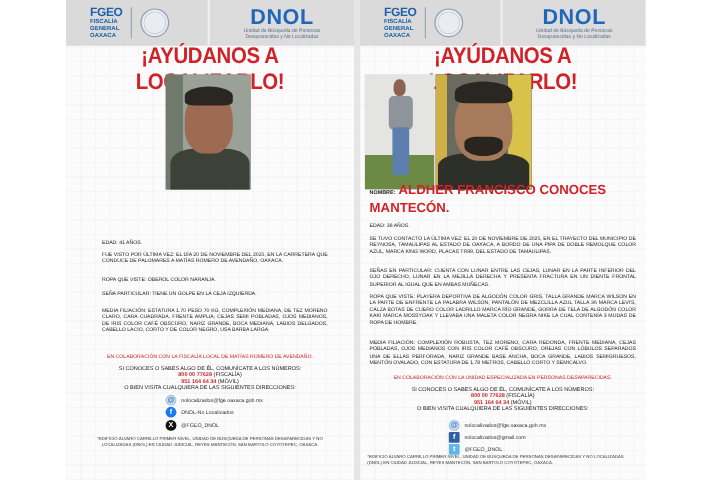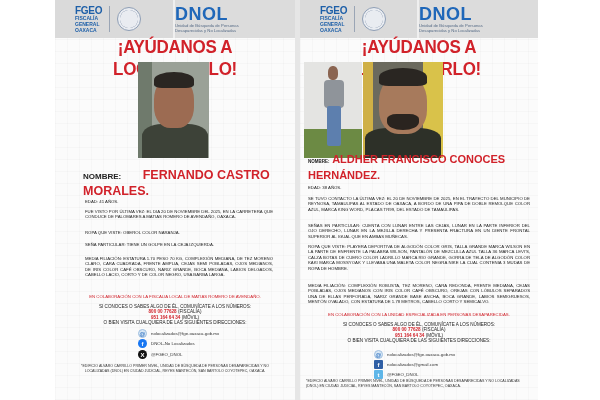--- a/index.html
+++ b/index.html
@@ -16,21 +16,21 @@
   .poster.right { left: 300px; width: 238px; }
   .divider { position: absolute; left: 295px; top: 0; width: 5px; height: 400px; background: #e6e6e6; }
 
   .header { position: absolute; top: 0; left: 0; right: 0; height: 38px; background: #d9d9d9; display: flex; }
   .hdr-fgeo { width: 50%; display: flex; align-items: center; padding-left: 20px; gap: 4px; background: #dadada; border-right: 2px solid #efefef; }
   .fgeo-text { display: flex; flex-direction: column; line-height: 6px; }
   .fgeo-text .big { font-family: "Liberation Sans", sans-serif; font-weight: bold; font-size: 10px; color: #1d5fa8; letter-spacing: -0.3px; line-height: 9px; }
   .fgeo-text .sm { font-family: "Liberation Sans", sans-serif; font-weight: bold; font-size: 5px; color: #1d5fa8; }
   .fgeo-sep { width: 1px; height: 26px; background: #9aa5b5; margin: 0 3px; }
   .seal { width: 24px; height: 24px; border-radius: 50%; border: 1px solid #8f9fb6; background: radial-gradient(circle, #e9ecf1 0 55%, #c9d0db 56% 60%, #e9ecf1 61%); }
-  .hdr-dnol { width: 50%; display: flex; flex-direction: column; align-items: flex-start; justify-content: center; background: #dcdcdc; }
+  .hdr-dnol { width: 50%; display: flex; flex-direction: column; align-items: center; justify-content: center; background: #dcdcdc; }
   .dnol-title { font-family: "Liberation Sans", sans-serif; font-weight: bold; font-size: 18px; color: #1f67b9; line-height: 18px; letter-spacing: 0.5px; }
   .dnol-sub { font-family: "Liberation Sans", sans-serif; font-size: 4.2px; color: #566b86; text-align: center; line-height: 5px; }
 
   .headline { position: absolute; top: 38px; left: 0; right: 0; text-align: center; font-family: "Liberation Sans", sans-serif; font-weight: bold; font-size: 17px; color: #d1222a; letter-spacing: -0.3px; transform: scaleY(1.1); }
 
   .photo { position: absolute; background: #7b7b6e; overflow: hidden; }
   .photo .bg { position: absolute; inset: 0; }
   .photo .head { position: absolute; border-radius: 45% 45% 40% 40%; }
   .photo .hair { position: absolute; border-radius: 50% 50% 20% 20%; background: #2a2622; }
   .photo .body { position: absolute; border-radius: 30% 30% 0 0; }
@@ -77,25 +77,20 @@
 
     <div class="headline">¡AYÚDANOS A LOCALIZARLO!</div>
 
     <div class="photo" style="left:83px; top:62px; width:71px; height:96px; background:#8b9187;">
       <div class="bg" style="background:linear-gradient(90deg,#6f7a6c 0 20%,#9aa197 20% 100%);"></div>
       <div class="body" style="left:4px; top:62px; width:66px; height:40px; background:#3d4238;"></div>
       <div class="head" style="left:16px; top:14px; width:40px; height:52px; background:#9c6b52;"></div>
       <div class="hair" style="left:16px; top:10px; width:40px; height:16px;"></div>
     </div>
 
-    <div class="name-row" style="left:28px; top:168px; width:190px; font-size:12.5px; line-height:14px;">
-      <span class="name-label">NOMBRE:</span>
-      <span style="margin-left:18px;">FERNANDO CASTRO</span><br>
-      <span>MORALES.</span>
-    </div>
 
     <div class="txt" style="left:30px; top:199px; width:188px;">EDAD: 41 AÑOS.</div>
     <div class="txt" style="left:30px; top:209px; width:188px;">FUE VISTO POR ÚLTIMA VEZ: EL DÍA 20 DE NOVIEMBRE DEL 2025, EN LA CARRETERA QUE CONDUCE DE PALOMARES A MATÍAS ROMERO DE AVENDAÑO, OAXACA.</div>
     <div class="txt" style="left:30px; top:230px; width:188px;">ROPA QUE VISTE: OBEROL COLOR NARANJA.</div>
     <div class="txt" style="left:30px; top:242px; width:188px;">SEÑA PARTICULAR: TIENE UN GOLPE EN LA CEJA IZQUIERDA.</div>
     <div class="txt" style="left:30px; top:256px; width:188px;">MEDIA FILIACIÓN: ESTATURA 1.70 PESO 70 KG, COMPLEXIÓN MEDIANA, DE TEZ MORENO CLARO, CARA CUADRADA, FRENTE AMPLIA, CEJAS SEMI POBLADAS, OJOS MEDIANOS, DE IRIS COLOR CAFÉ OBSCURO, NARIZ GRANDE, BOCA MEDIANA, LABIOS DELGADOS, CABELLO LACIO, CORTO Y DE COLOR NEGRO, USA BARBA LARGA.</div>
     <div class="txt red center" style="left:20px; top:294px; width:200px;">EN COLABORACIÓN CON LA FISCALÍA LOCAL DE MATÍAS ROMERO DE AVENDAÑO.</div>
 
     <div class="contact" style="left:20px; top:304px; width:200px;">
       <div>SI CONOCES O SABES ALGO DE ÉL, COMUNÍCATE A LOS NÚMEROS:</div>
@@ -153,21 +148,21 @@
       <div class="bg" style="background:linear-gradient(90deg,#cfb046 0 12%,#6b6a5e 12% 75%,#d9c24a 75% 100%);"></div>
       <div class="body" style="left:2px; top:66px; width:76px; height:34px; background:#2d3028;"></div>
       <div class="head" style="left:16px; top:12px; width:48px; height:60px; background:#a77a5c;"></div>
       <div class="hair" style="left:16px; top:6px; width:48px; height:18px;"></div>
       <div class="head" style="left:24px; top:52px; width:32px; height:16px; background:#2a241f; border-radius:30% 30% 50% 50%;"></div>
     </div>
 
     <div class="name-row" style="left:8px; top:153px; width:225px; font-size:11px; line-height:12.5px;">
       <span class="name-label" style="font-size:4.5px;">NOMBRE:</span>
       <span>ALDHER FRANCISCO CONOCES</span><br>
-      <span>HERNÁNDEZ.</span>
+      <span>MANTECÓN.</span>
     </div>
 
     <div class="txt" style="left:8px; top:185px; width:222px;">EDAD: 38 AÑOS.</div>
     <div class="txt" style="left:8px; top:196px; width:222px;">SE TUVO CONTACTO LA ÚLTIMA VEZ: EL 20 DE NOVIEMBRE DE 2025, EN EL TRAYECTO DEL MUNICIPIO DE REYNOSA, TAMAULIPAS AL ESTADO DE OAXACA, A BORDO DE UNA PIPA DE DOBLE REMOLQUE COLOR AZUL, MARCA KING WORD, PLACAS TR99, DEL ESTADO DE TAMAULIPAS.</div>
     <div class="txt" style="left:8px; top:223px; width:222px;">SEÑAS EN PARTICULAR: CUENTA CON LUNAR ENTRE LAS CEJAS, LUNAR EN LA PARTE INFERIOR DEL OJO DERECHO, LUNAR EN LA MEJILLA DERECHA Y PRESENTA FRACTURA EN UN DIENTE FRONTAL SUPERIOR AL IGUAL QUE EN AMBAS MUÑECAS.</div>
     <div class="txt" style="left:8px; top:244px; width:222px;">ROPA QUE VISTE: PLAYERA DEPORTIVA DE ALGODÓN COLOR GRIS, TALLA GRANDE MARCA WILSON EN LA PARTE DE ENFRENTE LA PALABRA WILSON, PANTALÓN DE MEZCLILLA AZUL TALLA 36 MARCA LEVI'S, CALZA BOTAS DE CUERO COLOR LADRILLO MARCA RÍO GRANDE, GORRA DE TELA DE ALGODÓN COLOR KAKI MARCA MOSSYOAK Y LLEVABA UNA MALETA COLOR NEGRA NIKE LA CUAL CONTENÍA 3 MUDAS DE ROPA DE HOMBRE.</div>
     <div class="txt" style="left:8px; top:283px; width:222px;">MEDIA FILIACIÓN: COMPLEXIÓN ROBUSTA, TEZ MORENO, CARA REDONDA, FRENTE MEDIANA, CEJAS POBLADAS, OJOS MEDIANOS CON IRIS COLOR CAFÉ OBSCURO, OREJAS CON LÓBULOS SEPARADOS UNA DE ELLAS PERFORADA, NARIZ GRANDE BASE ANCHA, BOCA GRANDE, LABIOS SEMIGRUESOS, MENTÓN OVALADO, CON ESTATURA DE 1.78 METROS, CABELLO CORTO Y SEMICALVO.</div>
     <div class="txt red center" style="left:8px; top:312px; width:222px;">EN COLABORACIÓN CON LA UNIDAD ESPECIALIZADA EN PERSONAS DESAPARECIDAS.</div>
 
     <div class="contact" style="left:8px; top:322px; width:222px;">

